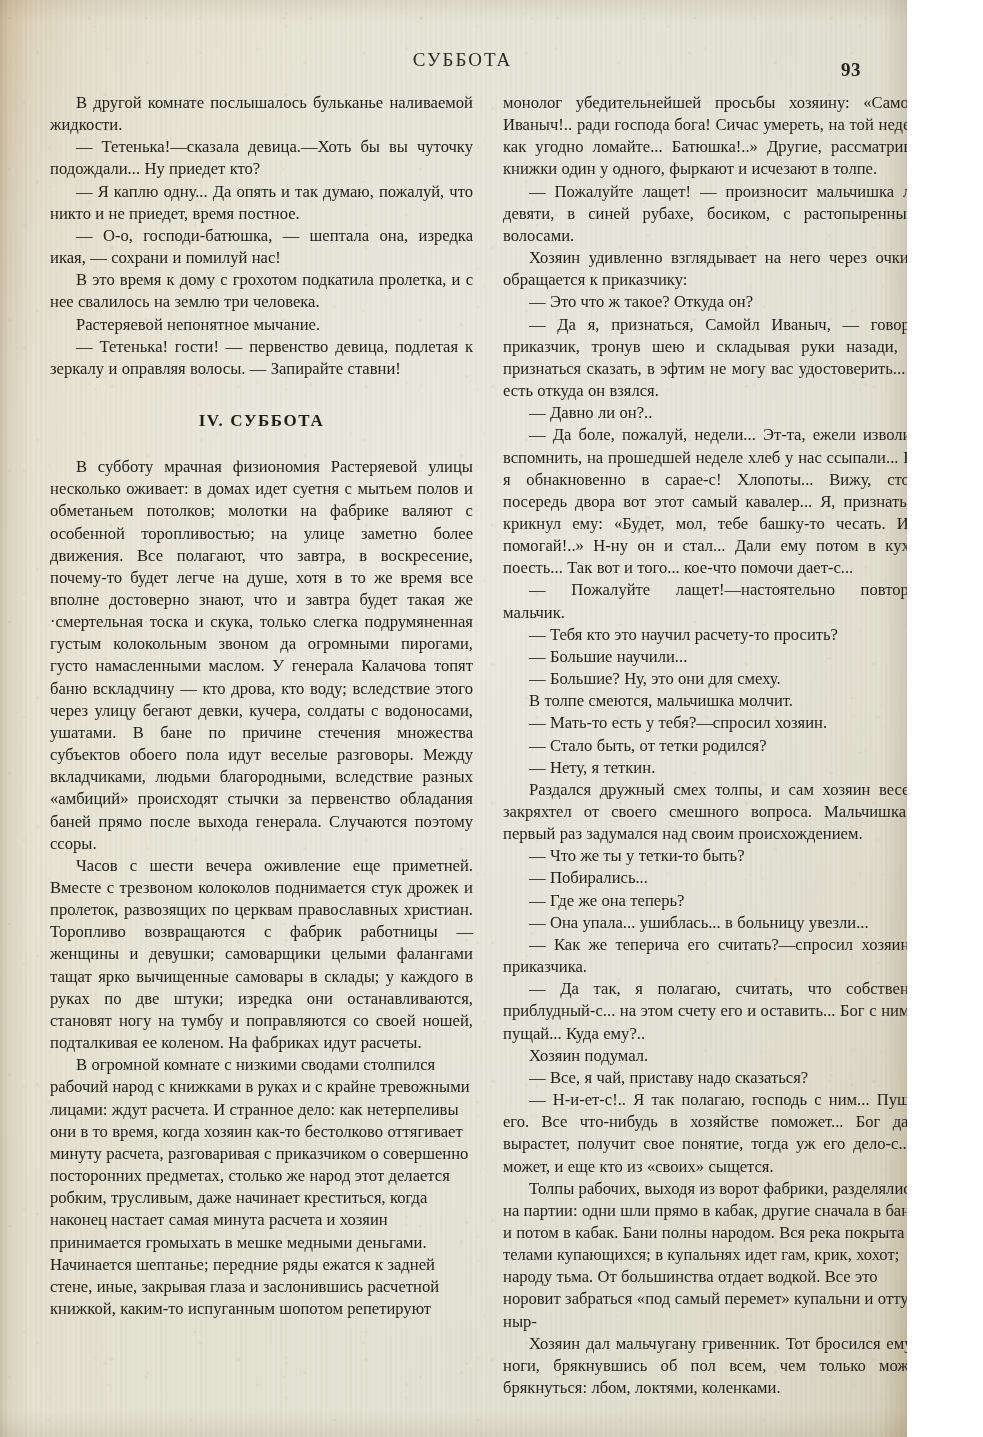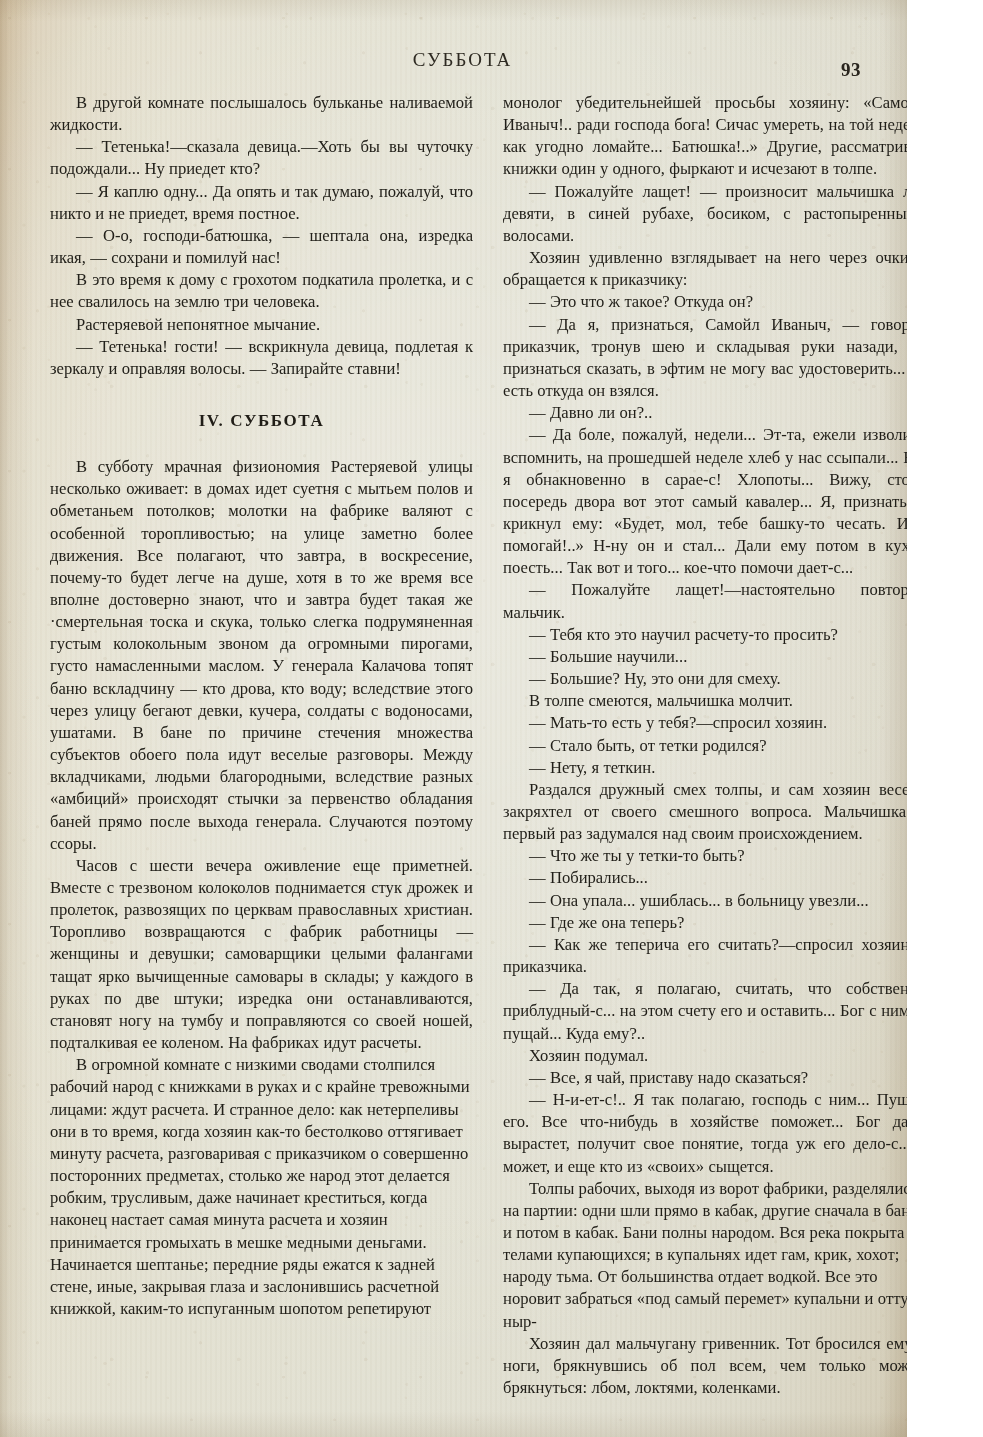--- a/index.html
+++ b/index.html
@@ -151,21 +151,21 @@
 
     <div class="columns">
 
       <div class="col col-left">
         <p class="para">В другой комнате послышалось бульканье наливаемой жидкости.</p>
         <p class="para">— Тетенька!—сказала девица.—Хоть бы вы чуточку подождали... Ну приедет кто?</p>
         <p class="para">— Я каплю одну... Да опять и так думаю, пожалуй, что никто и не приедет, время постное.</p>
         <p class="para">— О-о, господи-батюшка, — шептала она, изредка икая, — сохрани и помилуй нас!</p>
         <p class="para">В это время к дому с грохотом подкатила пролетка, и с нее свалилось на землю три человека.</p>
         <p class="para">Растеряевой непонятное мычание.</p>
-        <p class="para">— Тетенька! гости! — вскрикнула девица, подлетая к зеркалу и оправляя волосы. — Запирайте ставни!</p>
+        <p class="para">— Тетенька! гости! — первенство девица, подлетая к зеркалу и оправляя волосы. — Запирайте ставни!</p>
 
         <h2 class="section-head">IV. СУББОТА</h2>
 
         <p class="para">В субботу мрачная физиономия Растеряевой улицы несколько оживает: в домах идет суетня с мытьем полов и обметаньем потолков; молотки на фабрике валяют с особенной торопливостью; на улице заметно более движения. Все полагают, что завтра, в воскресение, почему-то будет легче на душе, хотя в то же время все вполне достоверно знают, что и завтра будет такая же ·смертельная тоска и скука, только слегка подрумяненная густым колокольным звоном да огромными пирогами, густо намасленными маслом. У генерала Калачова топят баню вскладчину — кто дрова, кто воду; вследствие этого через улицу бегают девки, кучера, солдаты с водоносами, ушатами. В бане по причине стечения множества субъектов обоего пола идут веселые разговоры. Между вкладчиками, людьми благородными, вследствие разных «амбиций» происходят стычки за первенство обладания баней прямо после выхода генерала. Случаются поэтому ссоры.</p>
         <p class="para">Часов с шести вечера оживление еще приметней. Вместе с трезвоном колоколов поднимается стук дрожек и пролеток, развозящих по церквам православных христиан. Торопливо возвращаются с фабрик работницы — женщины и девушки; самоварщики целыми фалангами тащат ярко вычищенные самовары в склады; у каждого в руках по две штуки; изредка они останавливаются, становят ногу на тумбу и поправляются со своей ношей, подталкивая ее коленом. На фабриках идут расчеты.</p>
         <p class="para last">В огромной комнате с низкими сводами столпился рабочий народ с книжками в руках и с крайне тревожными лицами: ждут расчета. И странное дело: как нетерпеливы они в то время, когда хозяин как-то бестолково оттягивает минуту расчета, разговаривая с приказчиком о совершенно посторонних предметах, столько же народ этот делается робким, трусливым, даже начинает креститься, когда наконец настает самая минута расчета и хозяин принимается громыхать в мешке медными деньгами. Начинается шептанье; передние ряды ежатся к задней стене, иные, закрывая глаза и заслонившись расчетной книжкой, каким-то испуганным шопотом репетируют</p>
       </div>
 
       <div class="col col-right">
         <p class="para noindent">монолог убедительнейшей просьбы хозяину: «Самойл Иваныч!.. ради господа бога! Сичас умереть, на той неделе как угодно ломайте... Батюшка!..» Другие, рассматривая книжки один у одного, фыркают и исчезают в толпе.</p>
@@ -179,22 +179,22 @@
         <p class="para">— Тебя кто это научил расчету-то просить?</p>
         <p class="para">— Большие научили...</p>
         <p class="para">— Большие? Ну, это они для смеху.</p>
         <p class="para">В толпе смеются, мальчишка молчит.</p>
         <p class="para">— Мать-то есть у тебя?—спросил хозяин.</p>
         <p class="para">— Стало быть, от тетки родился?</p>
         <p class="para">— Нету, я теткин.</p>
         <p class="para">Раздался дружный смех толпы, и сам хозяин весело закряхтел от своего смешного вопроса. Мальчишка в первый раз задумался над своим происхождением.</p>
         <p class="para">— Что же ты у тетки-то быть?</p>
         <p class="para">— Побирались...</p>
+        <p class="para">— Где же она теперь?</p>
         <p class="para">— Она упала... ушиблась... в больницу увезли...</p>
-        <p class="para">— Где же она теперь?</p>
         <p class="para">— Как же теперича его считать?—спросил хозяин у приказчика.</p>
         <p class="para">— Да так, я полагаю, считать, что собственно приблудный-с... на этом счету его и оставить... Бог с ним—пущай... Куда ему?..</p>
         <p class="para">Хозяин подумал.</p>
         <p class="para">— Все, я чай, приставу надо сказаться?</p>
         <p class="para">— Н-и-ет-с!.. Я так полагаю, господь с ним... Пущай его. Все что-нибудь в хозяйстве поможет... Бог даст, вырастет, получит свое понятие, тогда уж его дело-с... а может, и еще кто из «своих» сыщется.</p>
         <p class="para last">Толпы рабочих, выходя из ворот фабрики, разделялись на партии: одни шли прямо в кабак, другие сначала в баню и потом в кабак. Бани полны народом. Вся река покрыта телами купающихся; в купальнях идет гам, крик, хохот; народу тьма. От большинства отдает водкой. Все это норовит забраться «под самый перемет» купальни и оттуда ныр-</p>
         <p class="para">Хозяин дал мальчугану гривенник. Тот бросился ему в ноги, брякнувшись об пол всем, чем только можно брякнуться: лбом, локтями, коленками.</p>
       </div>
 
     </div>

